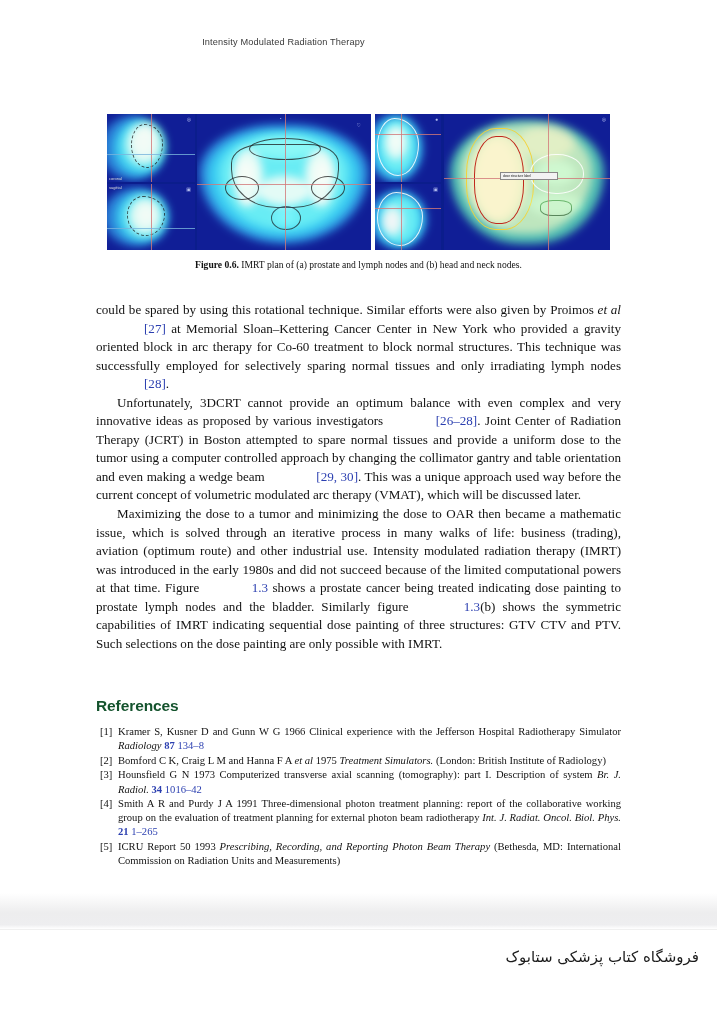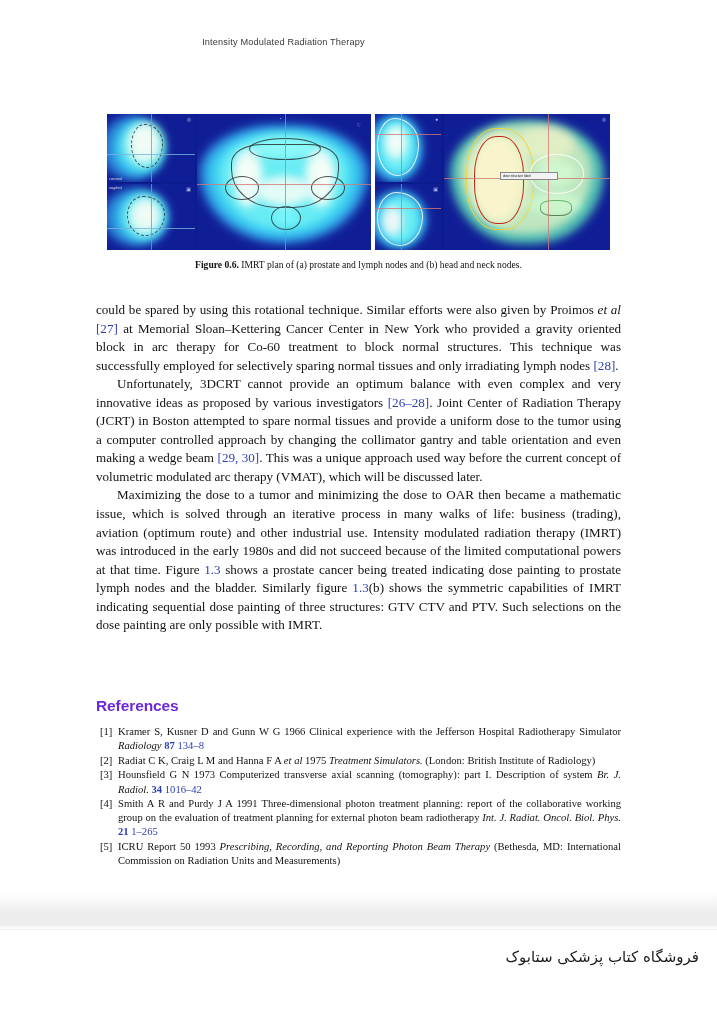--- a/index.html
+++ b/index.html
@@ -172,32 +172,32 @@
   p.para {
     margin: 0;
     font-size: 13.1px;
     line-height: 18.55px;
     text-align: justify;
     text-justify: inter-word;
     color: #121212;
     hyphens: none;
   }
   p.para.indent { text-indent: 21px; }
-  .cite { color: #2b3fb0; }
+  .cite { color: #2b3fb0; margin-left: 48px; }
   .it { font-style: italic; }
 
   
   .ref-head {
     position: absolute;
     top: 697px;
     left: 96px;
     font-family: "Liberation Sans", "DejaVu Sans", sans-serif;
     font-size: 15.5px;
     font-weight: bold;
-    color: #6d28d9;
+    color: #14532d;
     letter-spacing: -0.1px;
   }
   .ref-list {
     position: absolute;
     top: 725px;
     left: 96px;
     width: 525px;
   }
   .ref-item {
     display: flex;
@@ -460,21 +460,21 @@
 
   <div class="ref-list">
 
     <div class="ref-item">
       <div class="ref-num">[1]</div>
       <div class="ref-body"><span>Kramer S, Kusner D and Gunn W G 1966 Clinical experience with the Jefferson Hospital Radiotherapy Simulator </span><span class="it">Radiology</span> <span class="vol">87</span> <span class="pages">134–8</span></div>
     </div>
 
     <div class="ref-item">
       <div class="ref-num">[2]</div>
-      <div class="ref-body"><span>Radiat C K, Craig L M and Hanna F A </span><span class="it">et al</span><span> 1975 </span><span class="it">Treatment Simulators.</span><span> (London: British Institute of Radiology)</span></div>
+      <div class="ref-body"><span>Bomford C K, Craig L M and Hanna F A </span><span class="it">et al</span><span> 1975 </span><span class="it">Treatment Simulators.</span><span> (London: British Institute of Radiology)</span></div>
     </div>
 
     <div class="ref-item">
       <div class="ref-num">[3]</div>
       <div class="ref-body"><span>Hounsfield G N 1973 Computerized transverse axial scanning (tomography): part I. Description of system </span><span class="it">Br. J. Radiol.</span> <span class="vol">34</span> <span class="pages">1016–42</span></div>
     </div>
 
     <div class="ref-item">
       <div class="ref-num">[4]</div>
       <div class="ref-body"><span>Smith A R and Purdy J A 1991 Three-dimensional photon treatment planning: report of the collaborative working group on the evaluation of treatment planning for external photon beam radiotherapy </span><span class="it">Int. J. Radiat. Oncol. Biol. Phys.</span> <span class="vol">21</span> <span class="pages">1–265</span></div>

